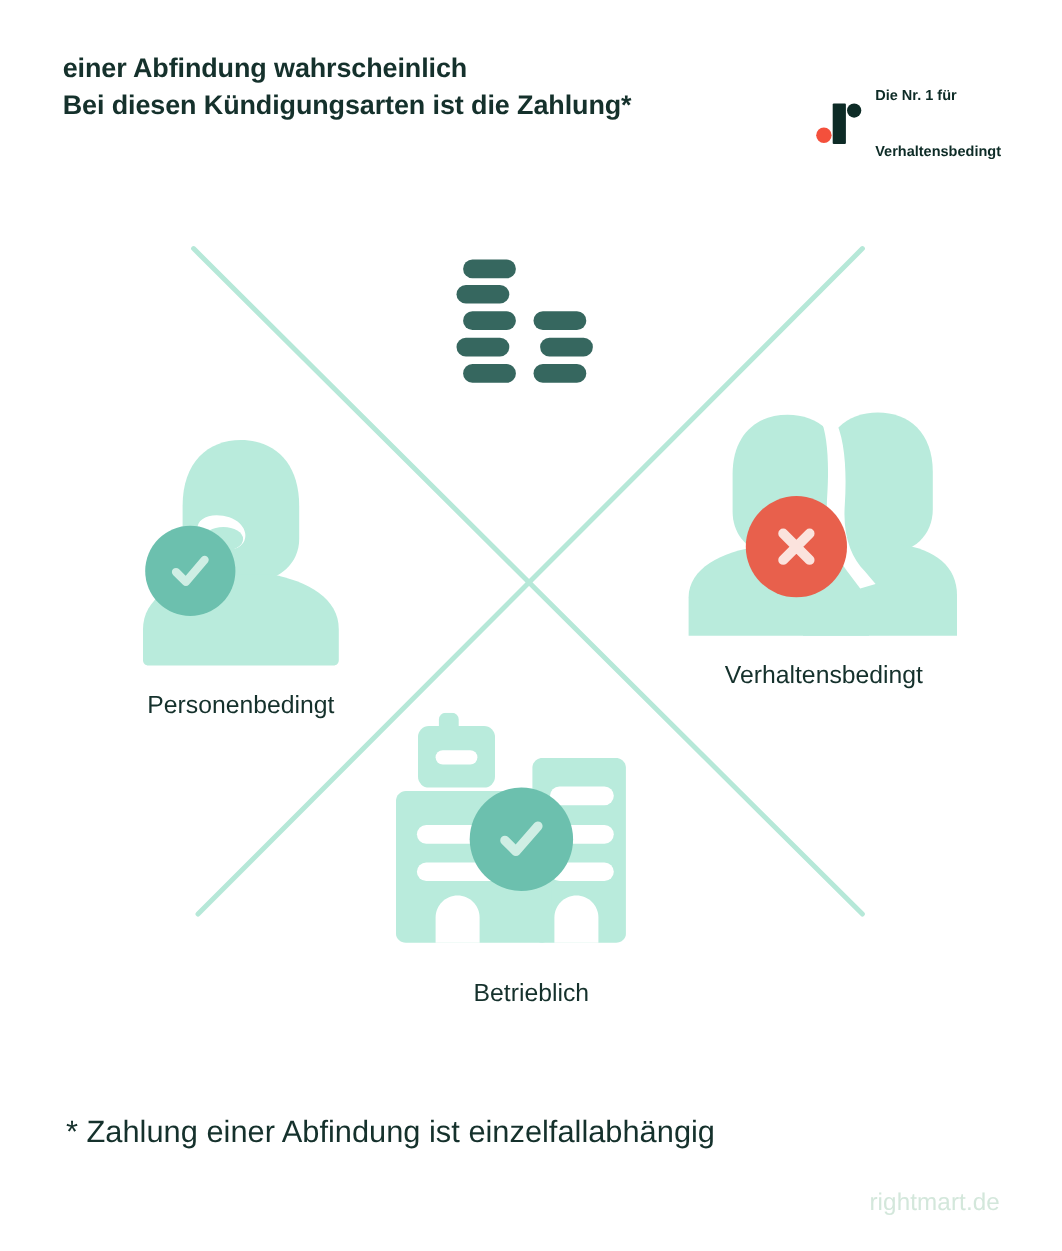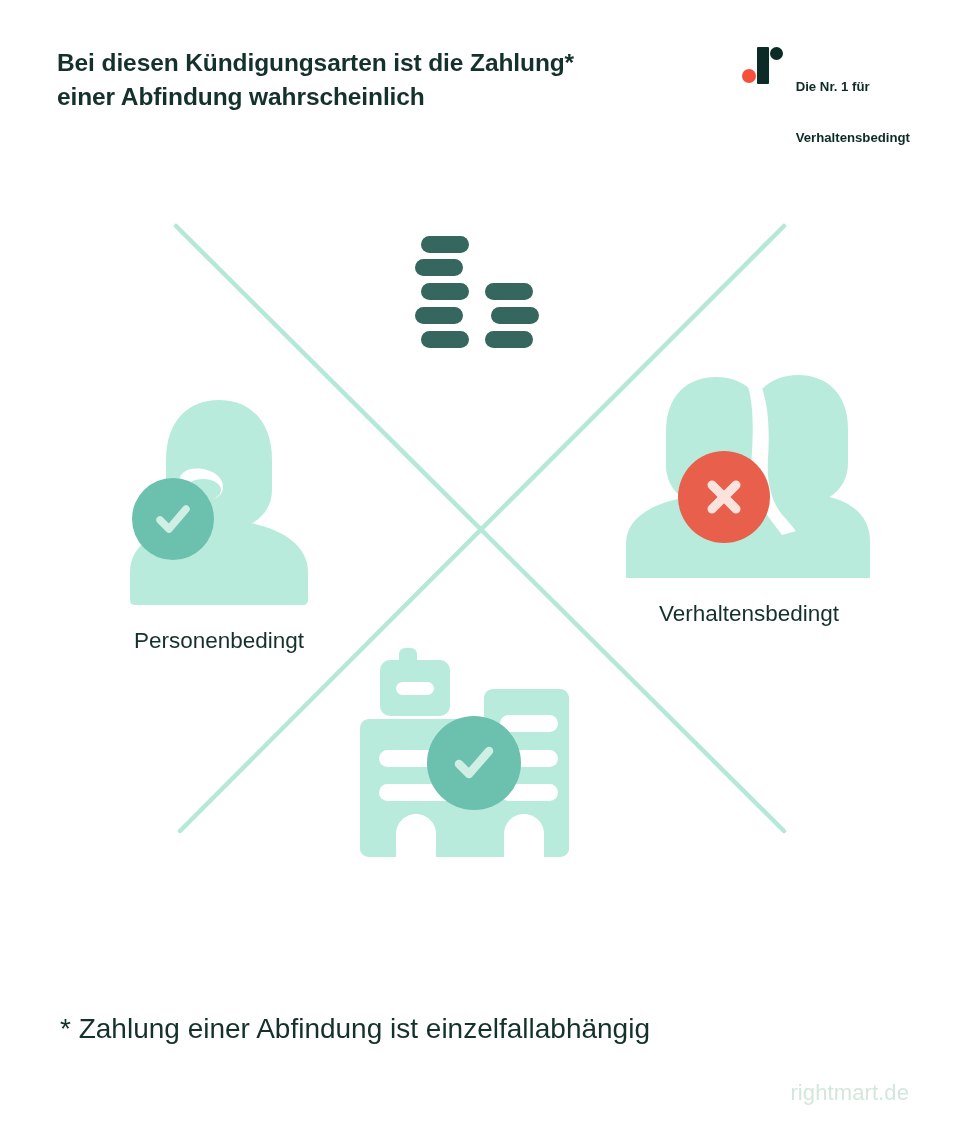--- a/index.html
+++ b/index.html
@@ -29,21 +29,21 @@
     letter-spacing: -0.1px;
   }
   #header-title .line { display: block; white-space: pre; }
 
   
   #logo {
     position: absolute;
     right: 55px;
     top: 44px;
     display: flex;
-    align-items: flex-start;
+    align-items: center;
     gap: 11px;
   }
   #logo-mark {
     position: relative;
     width: 44px;
     height: 42px;
   }
   #logo-bar {
     position: absolute;
     left: 16px;
@@ -159,22 +159,22 @@
 </style>
 </head>
 <body>
 
 <svg id="cross-svg" viewBox="0 0 965 1137" xmlns="http://www.w3.org/2000/svg">
   <line x1="176" y1="226" x2="784" y2="831" stroke="#B6E8D8" stroke-width="4.5" stroke-linecap="round"></line>
   <line x1="784" y1="226" x2="180" y2="831" stroke="#B6E8D8" stroke-width="4.5" stroke-linecap="round"></line>
 </svg>
 
 <div id="header-title">
+  <span class="line">einer Abfindung wahrscheinlich</span>
   <span class="line">Bei diesen Kündigungsarten ist die Zahlung*</span>
-  <span class="line">einer Abfindung wahrscheinlich</span>
 </div>
 
 <div id="logo">
   <div id="logo-mark">
     <div id="logo-bar"></div>
     <div id="logo-dot-dark"></div>
     <div id="logo-dot-red"></div>
   </div>
   <div id="logo-text">
     <span class="line">Die Nr. 1 für</span>
@@ -277,19 +277,20 @@
                L84 209 Z" fill="#ffffff"></path>
       <path d="M152 209 L152 186 C152 175 161 166 172 166 C183 166 192 175 192 186
                L192 209 Z" fill="#ffffff"></path>
     </svg>
     <div class="badge check" style="left:75px; top:68px; width:94px; height:94px;">
       <svg width="52" height="52" viewBox="0 0 52 52" xmlns="http://www.w3.org/2000/svg">
         <path d="M11 27 L21 37 L41 14" fill="none" stroke="#CFEEE4" stroke-width="8.5" stroke-linecap="round" stroke-linejoin="round"></path>
       </svg>
     </div>
   </div>
+  <div class="node-label">Betrieblich</div>
 </div>
 
 <div id="footnote">
   <span class="line">* Zahlung einer Abfindung ist einzelfallabhängig</span>
 </div>
 
 <div id="watermark">rightmart.de</div>
 
 </body></html>

